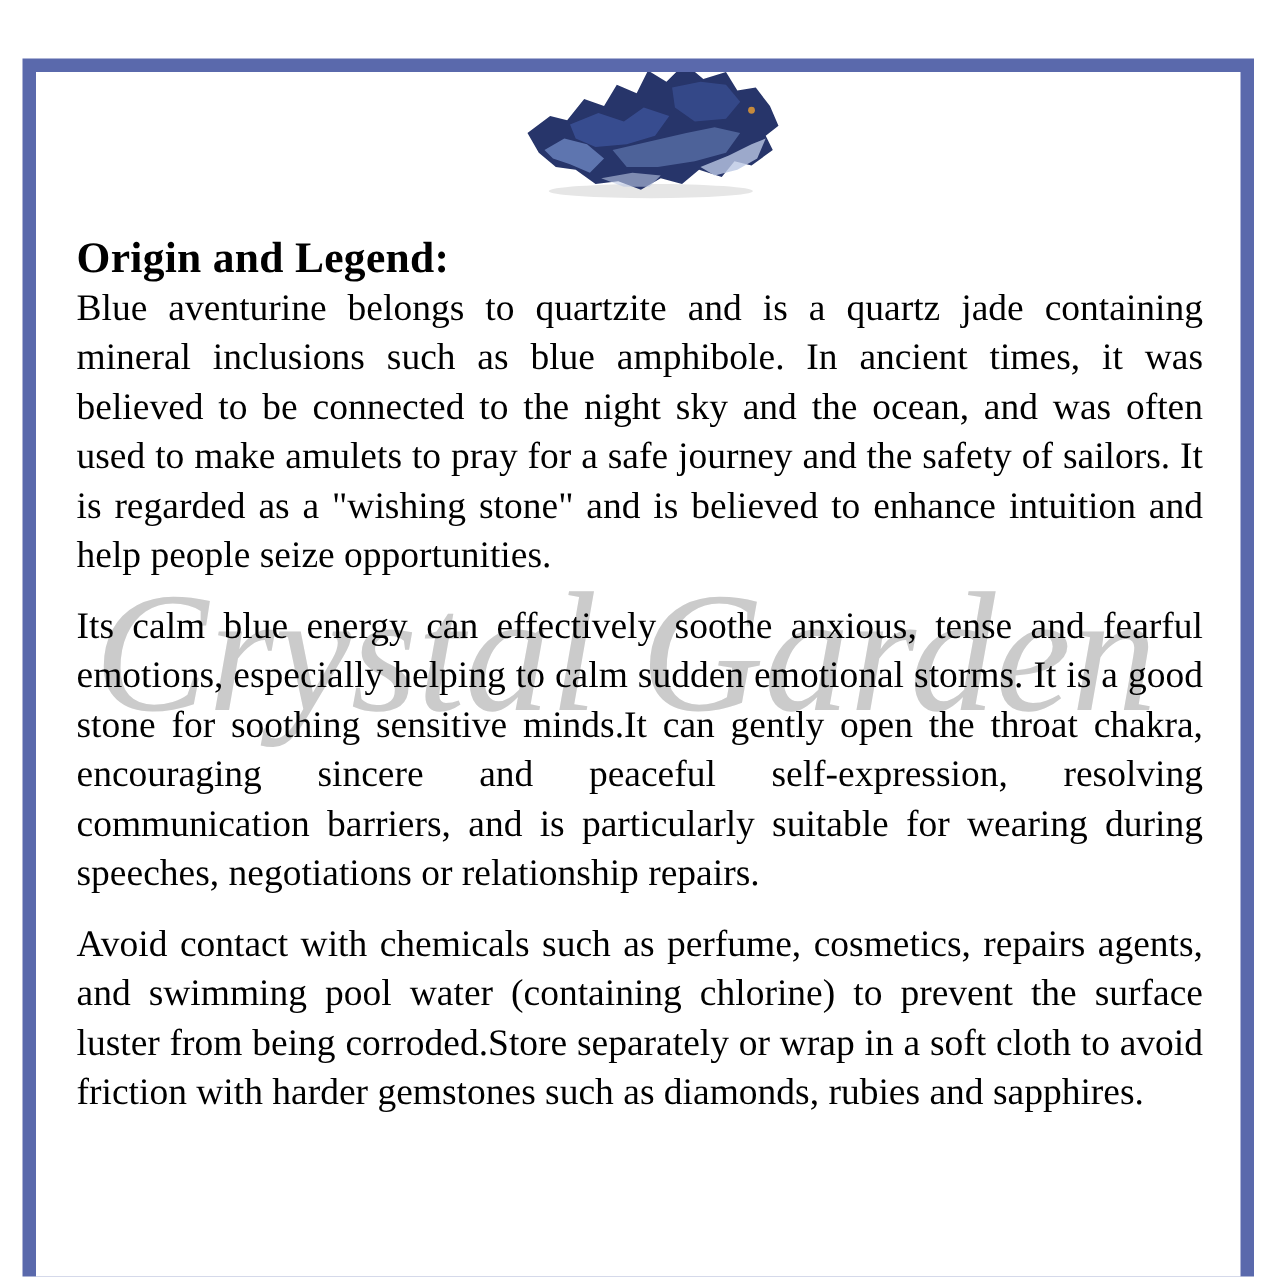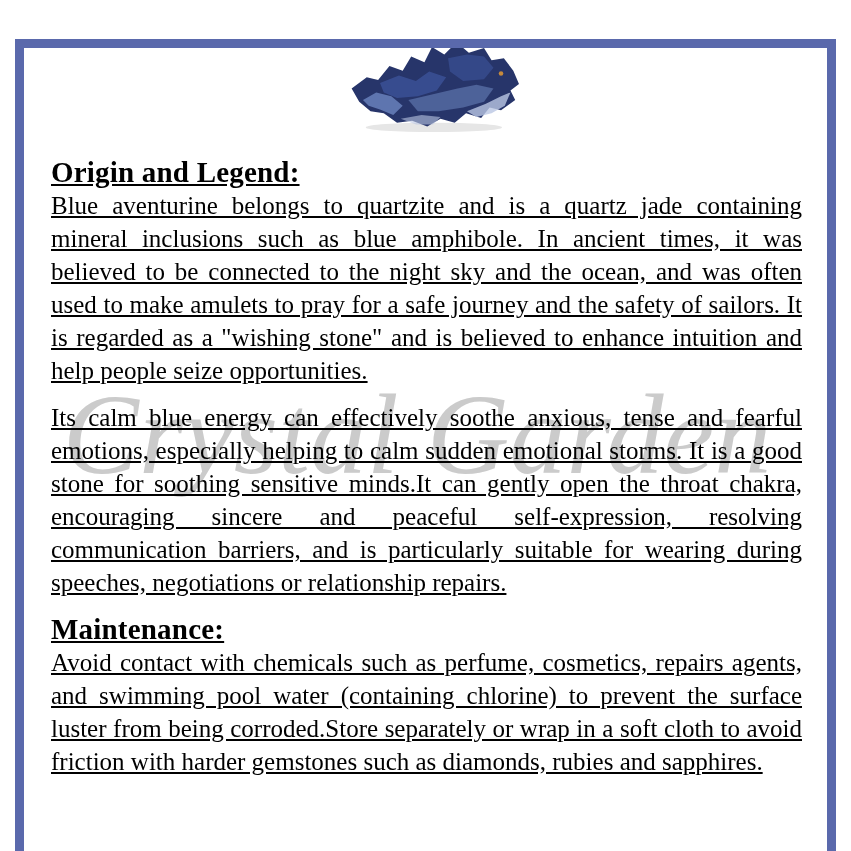--- a/index.html
+++ b/index.html
@@ -56,21 +56,21 @@
     margin-top: 6px;
     margin-left: 12px;
   }
   .content {
     position: absolute;
     left: 51px;
     right: 49px;
     top: 132px;
     z-index: 1;
   }
-  .section { margin: 0; text-decoration: underline; }
+  .section { margin: 0; }
   .section h2 {
     margin: 0;
     font-size: 29px;
     line-height: 33px;
     font-weight: bold;
     color: #000000;
     letter-spacing: 0.2px;
   }
   .section p {
     margin: 0 0 14px 0;
@@ -118,18 +118,17 @@
     <div class="section">
       <h2>Origin and Legend:</h2>
       <p>Blue aventurine belongs to quartzite and is a quartz jade containing mineral inclusions such as blue amphibole. In ancient times, it was believed to be connected to the night sky and the ocean, and was often used to make amulets to pray for a safe journey and the safety of sailors. It is regarded as a "wishing stone" and is believed to enhance intuition and help people seize opportunities.</p>
     </div>
 
     <div class="section">
       <p>Its calm blue energy can effectively soothe anxious, tense and fearful emotions, especially helping to calm sudden emotional storms. It is a good stone for soothing sensitive minds.It can gently open the throat chakra, encouraging sincere and peaceful self-expression, resolving communication barriers, and is particularly suitable for wearing during speeches, negotiations or relationship repairs.</p>
     </div>
 
     <div class="section">
-      <h2>Maintenance:</h2>
       <p>Avoid contact with chemicals such as perfume, cosmetics, repairs agents, and swimming pool water (containing chlorine) to prevent the surface luster from being corroded.Store separately or wrap in a soft cloth to avoid friction with harder gemstones such as diamonds, rubies and sapphires.</p>
     </div>
 
   </div>
 </div>
 
 </body></html>

